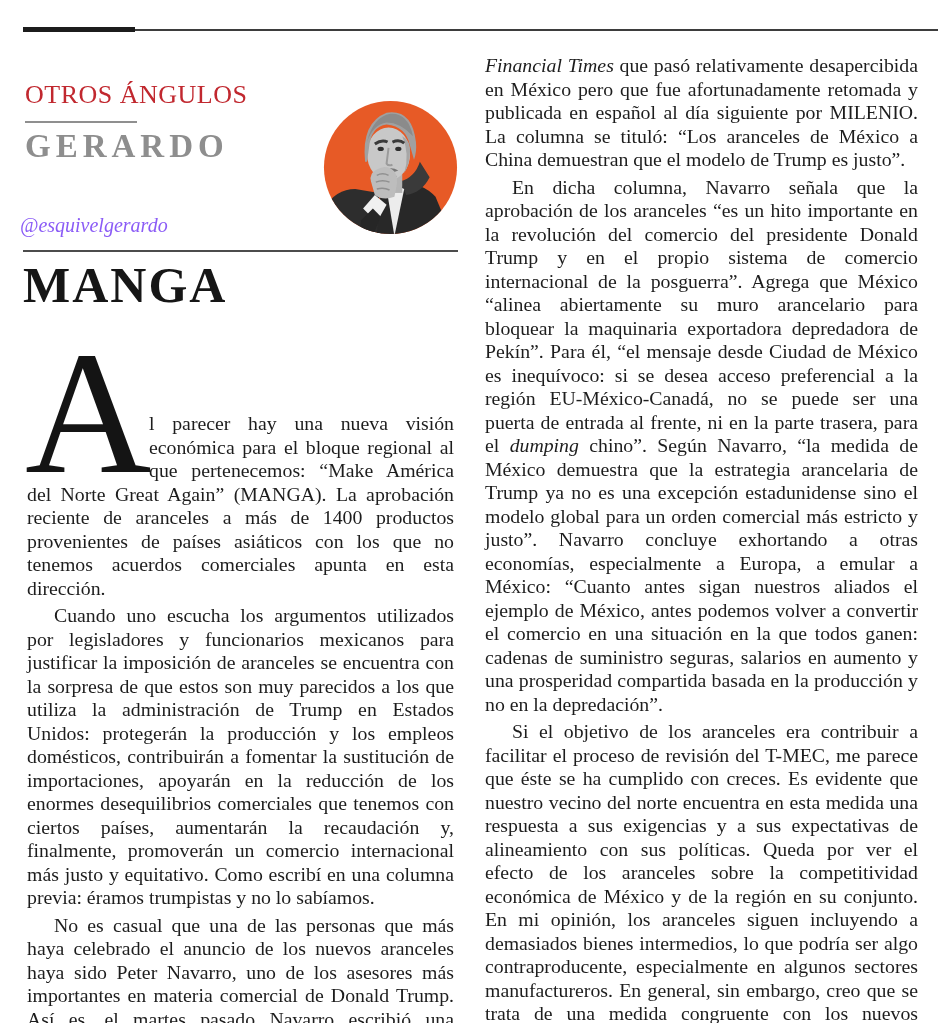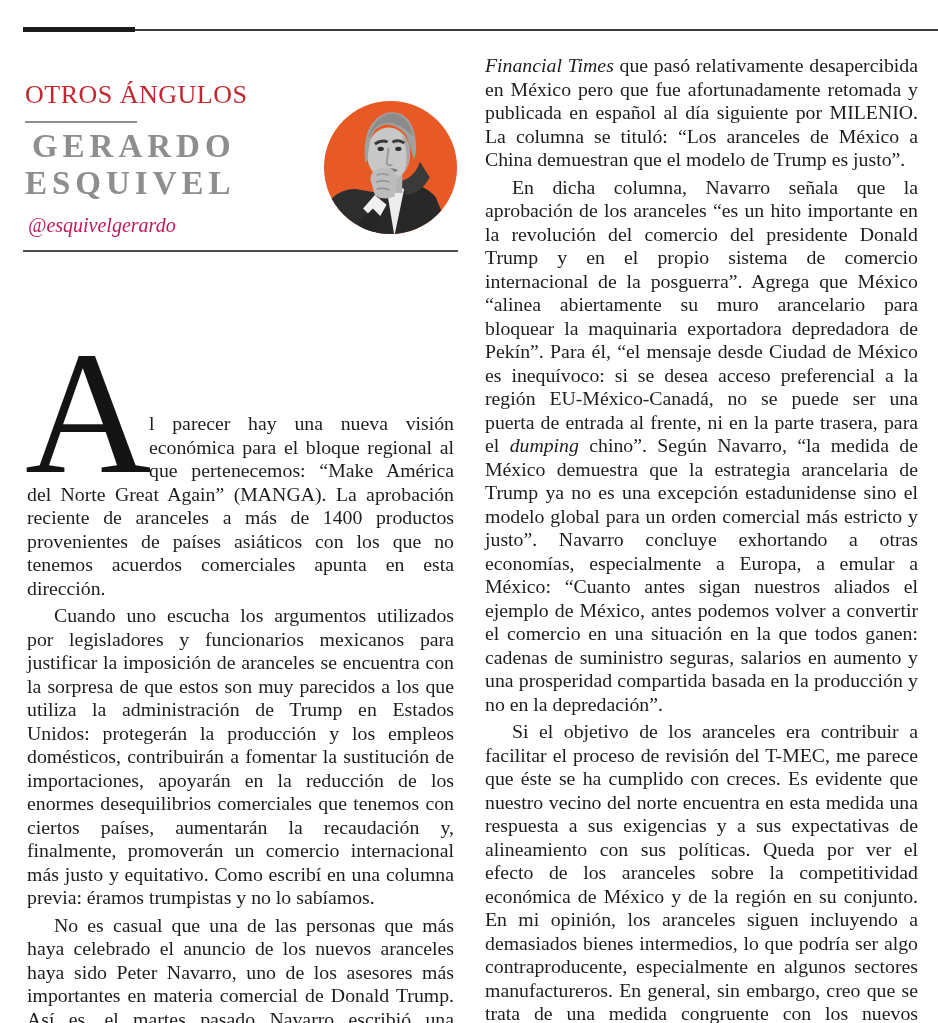--- a/index.html
+++ b/index.html
@@ -9,21 +9,21 @@
     font-family:"Liberation Serif","DejaVu Serif",serif; overflow:hidden;
   }
   .top-rule { position:absolute; left:23px; right:0; top:29px; height:2px; background:#3d3d3d; }
   .top-rule-thick { position:absolute; left:0; top:-2px; width:112px; height:5px; background:#1c1c1c; display:block; }
 
   .kicker { position:absolute; left:25px; top:80px; font-size:26px; font-weight:normal;
             color:var(--kicker_red,#c1282f); letter-spacing:0.5px; }
   .mini-rule { position:absolute; left:25px; top:121px; width:112px; height:2px; background:#8f8f8f; }
   .author-name { position:absolute; left:25px; top:128px; font-size:33px; line-height:37px;
             font-weight:bold; color:var(--author_gray,#8e8e8e); letter-spacing:5px;text-align:right; }
-  .handle { position:absolute; left:28px; top:214px; font-size:20px; font-style:italic; color:#be185d;text-align:right; }
+  .handle { position:absolute; left:20px; top:214px; font-size:20px; font-style:italic; color:#8b5cf6;text-align:right; }
   .portrait { position:absolute; left:322px; top:99px; width:137px; height:137px; }
 
   .col-rule { position:absolute; left:23px; top:250px; width:435px; height:2px; background:#4c4c4c; }
   .title { position:absolute; left:23px; top:256px; font-size:50px; font-weight:bold;
            color:#161616; letter-spacing:2px; }
 
   .col { position:absolute; font-size:19.8px; line-height:23.5px; color:#1d1d1d;
          text-align:justify; hyphens:auto; -webkit-hyphens:auto; }
   .col-left  { left:23px;  top:408px; width:435px; }
   .col-right { left:481px; top:50px;  width:441px; }
@@ -44,21 +44,20 @@
 
   <div class="top-rule">
     <span class="top-rule-thick"></span>
   </div>
 
   <div class="kicker">OTROS ÁNGULOS</div>
   <div class="mini-rule"></div>
 
   <div class="author-name">
     <div>GERARDO</div>
-    <div>ESQUIVEL</div>
   </div>
 
   <div class="handle">@esquivelgerardo</div>
 
   <svg class="portrait" viewBox="0 0 140 140" aria-hidden="true">
     <defs>
       <clipPath id="pc">
           <circle cx="70" cy="70" r="68"></circle>
         </clipPath>
     </defs>
@@ -81,20 +80,21 @@
       <path d="M58 74 Q68 78 78 73 Q73 70 68 71 Q62 70 58 74 Z" fill="#777777"></path>
       <path d="M62 80 Q69 82 76 79" stroke="#8f8f8f" stroke-width="1.6" fill="none"></path>
       <path d="M50 84 Q48 76 56 72 Q66 66 74 74 Q78 80 76 90 L74 100 Q62 104 54 98 Z" fill="#bdbdbd"></path>
       <path d="M56 78 q6 -3 12 0 M55 85 q7 -3 14 0 M56 92 q7 -2 13 1" stroke="#909090" stroke-width="1.5" fill="none"></path>
       <path d="M42 112 L54 98 L66 108 L56 126 Z" fill="#f0f0f0"></path>
       <path d="M40 124 L52 112 L60 120 L52 140 L38 140 Z" fill="#262626"></path>
     </g>
   </svg>
 
   <div class="col-rule"></div>
+  <h1 class="title">MANGA</h1>
 
   <div class="col col-left">
       <p class="para first"><span class="drop-float"></span><span class="drop-glyph">A</span><span>l parecer hay una nueva visión económica para el bloque regional al que pertenecemos: “Make América del Norte Great Again” (MANGA). La aprobación reciente de aranceles a más de 1400 productos provenientes de países asiáticos con los que no tenemos acuerdos comerciales apunta en esta dirección.</span></p>
       <p class="para indent"><span>Cuando uno escucha los argumentos utilizados por legisladores y funcionarios mexicanos para justificar la imposición de aranceles se encuentra con la sorpresa de que estos son muy parecidos a los que utiliza la administración de Trump en Estados Unidos: protegerán la producción y los empleos domésticos, contribuirán a fomentar la sustitución de importaciones, apoyarán en la reducción de los enormes desequilibrios comerciales que tenemos con ciertos países, aumentarán la recaudación y, finalmente, promoverán un comercio internacional más justo y equitativo. Como escribí en una columna previa: éramos trumpistas y no lo sabíamos.</span></p>
       <p class="para indent"><span>No es casual que una de las personas que más haya celebrado el anuncio de los nuevos aranceles haya sido Peter Navarro, uno de los asesores más importantes en materia comercial de Donald Trump. Así es, el martes pasado Navarro escribió una columna para el</span></p>
     </div>
   <div class="col col-right">
       <p class="para"><em>Financial Times</em><span> que pasó relativamente desapercibida en México pero que fue afortunadamente retomada y publicada en español al día siguiente por MILENIO. La columna se tituló: “Los aranceles de México a China demuestran que el modelo de Trump es justo”.</span></p>
       <p class="para indent"><span>En dicha columna, Navarro señala que la aprobación de los aranceles “es un hito importante en la revolución del comercio del presidente Donald Trump y en el propio sistema de comercio internacional de la posguerra”. Agrega que México “alinea abiertamente su muro arancelario para bloquear la maquinaria exportadora depredadora de Pekín”. Para él, “el mensaje desde Ciudad de México es inequívoco: si se desea acceso preferencial a la región EU-México-Canadá, no se puede ser una puerta de entrada al frente, ni en la parte trasera, para el </span><em>dumping</em><span> chino”. Según Navarro, “la medida de México demuestra que la estrategia arancelaria de Trump ya no es una excepción estadunidense sino el modelo global para un orden comercial más estricto y justo”. Navarro concluye exhortando a otras economías, especialmente a Europa, a emular a México: “Cuanto antes sigan nuestros aliados el ejemplo de México, antes podemos volver a convertir el comercio en una situación en la que todos ganen: cadenas de suministro seguras, salarios en aumento y una prosperidad compartida basada en la producción y no en la depredación”.</span></p>
       <p class="para indent"><span>Si el objetivo de los aranceles era contribuir a facilitar el proceso de revisión del T-MEC, me parece que éste se ha cumplido con creces. Es evidente que nuestro vecino del norte encuentra en esta medida una respuesta a sus exigencias y a sus expectativas de alineamiento con sus políticas. Queda por ver el efecto de los aranceles sobre la competitividad económica de México y de la región en su conjunto. En mi opinión, los aranceles siguen incluyendo a demasiados bienes intermedios, lo que podría ser algo contraproducente, especialmente en algunos sectores manufactureros. En general, sin embargo, creo que se trata de una medida congruente con los nuevos tiempos.</span><span class="endmark"></span></p>

